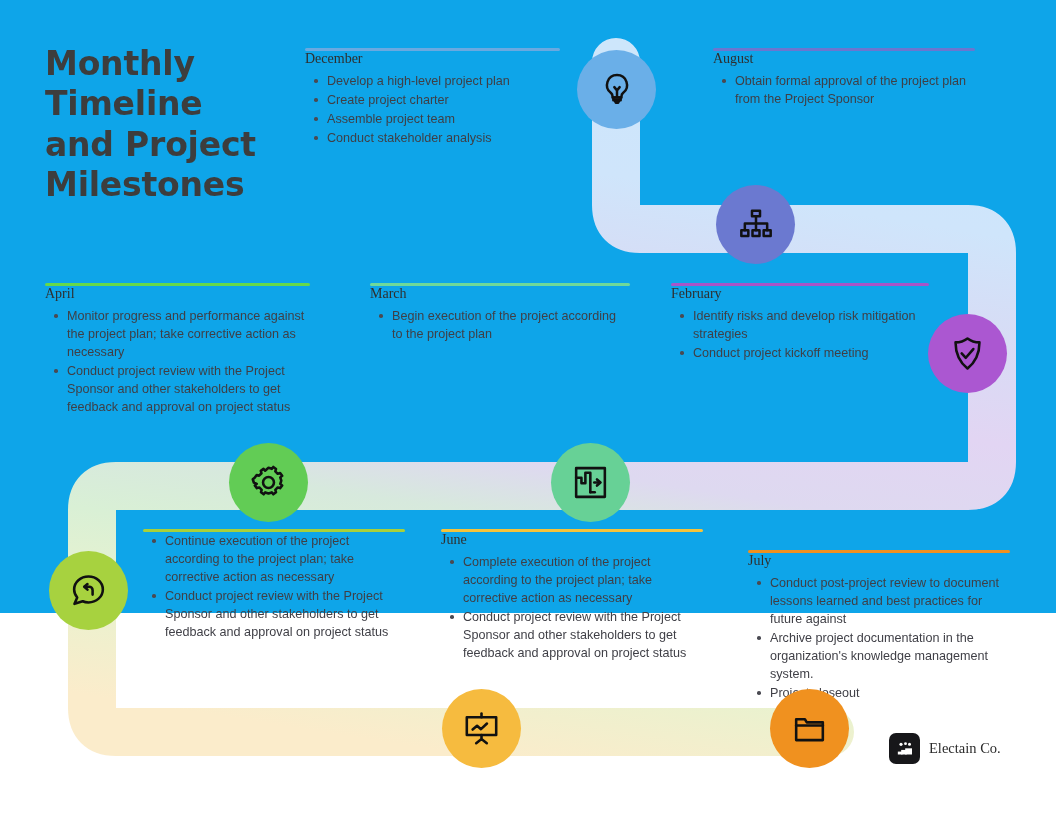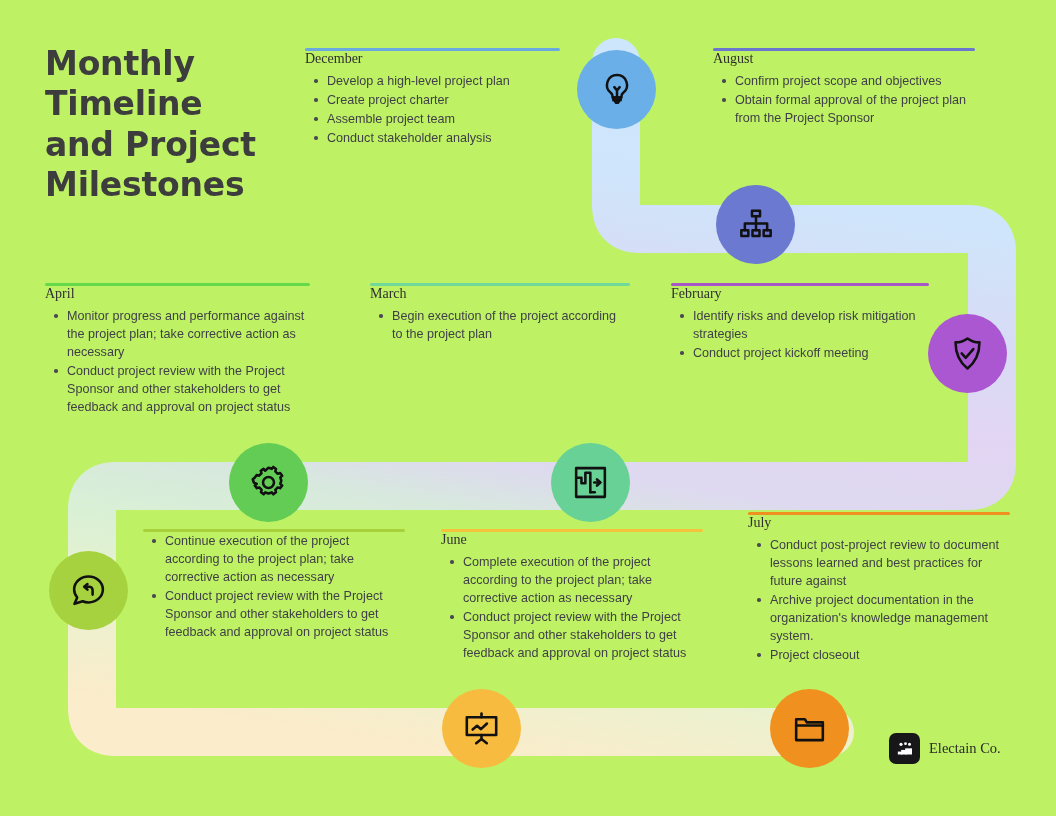--- a/index.html
+++ b/index.html
@@ -9,22 +9,22 @@
   body {
     width: 1056px;
     height: 816px;
     background: #ffffff;
     font-family: "Liberation Sans", sans-serif;
     overflow: hidden;
   }
   #canvas {
     position: relative;
     width: 1056px;
-    height: 816px;
-    background: #bef264;
+    height: 613px;
+    background: #0ea5e9;
   }
 
   
   #ribbon {
     position: absolute;
     left: 0;
     top: 0;
     width: 1056px;
     height: 816px;
     z-index: 1;
@@ -173,21 +173,20 @@
       <li>Create project charter</li>
       <li>Assemble project team</li>
       <li>Conduct stakeholder analysis</li>
     </ul>
   </div>
 
   <div class="month-block" style="left:713px; top:48px; width:262px;">
     <div class="month-rule" style="background:#6b76cf;"></div>
     <div class="month-name">August</div>
     <ul class="month-list">
-      <li>Confirm project scope and objectives</li>
       <li>Obtain formal approval of the project plan from the Project Sponsor</li>
     </ul>
   </div>
 
   <div class="month-block" style="left:45px; top:283px; width:265px;">
     <div class="month-rule" style="background:#66d94a;"></div>
     <div class="month-name">April</div>
     <ul class="month-list">
       <li>Monitor progress and performance against the project plan; take corrective action as necessary</li>
       <li>Conduct project review with the Project Sponsor and other stakeholders to get feedback and approval on project status</li>
@@ -221,21 +220,21 @@
 
   <div class="month-block" style="left:441px; top:529px; width:262px;">
     <div class="month-rule" style="background:#f5c33b;"></div>
     <div class="month-name">June</div>
     <ul class="month-list">
       <li>Complete execution of the project according to the project plan; take corrective action as necessary</li>
       <li>Conduct project review with the Project Sponsor and other stakeholders to get feedback and approval on project status</li>
     </ul>
   </div>
 
-  <div class="month-block" style="left:748px; top:512px; width:262px;">
+  <div class="month-block" style="left:748px; top:550px; width:262px;">
     <div class="month-rule" style="background:#f0901e;"></div>
     <div class="month-name">July</div>
     <ul class="month-list">
       <li>Conduct post-project review to document lessons learned and best practices for future against</li>
       <li>Archive project documentation in the organization's knowledge management system.</li>
       <li>Project closeout</li>
     </ul>
   </div>
 
   <div class="icon-circle" style="left:577px; top:50px; width:79px; height:79px; background:#6aafe8;">

